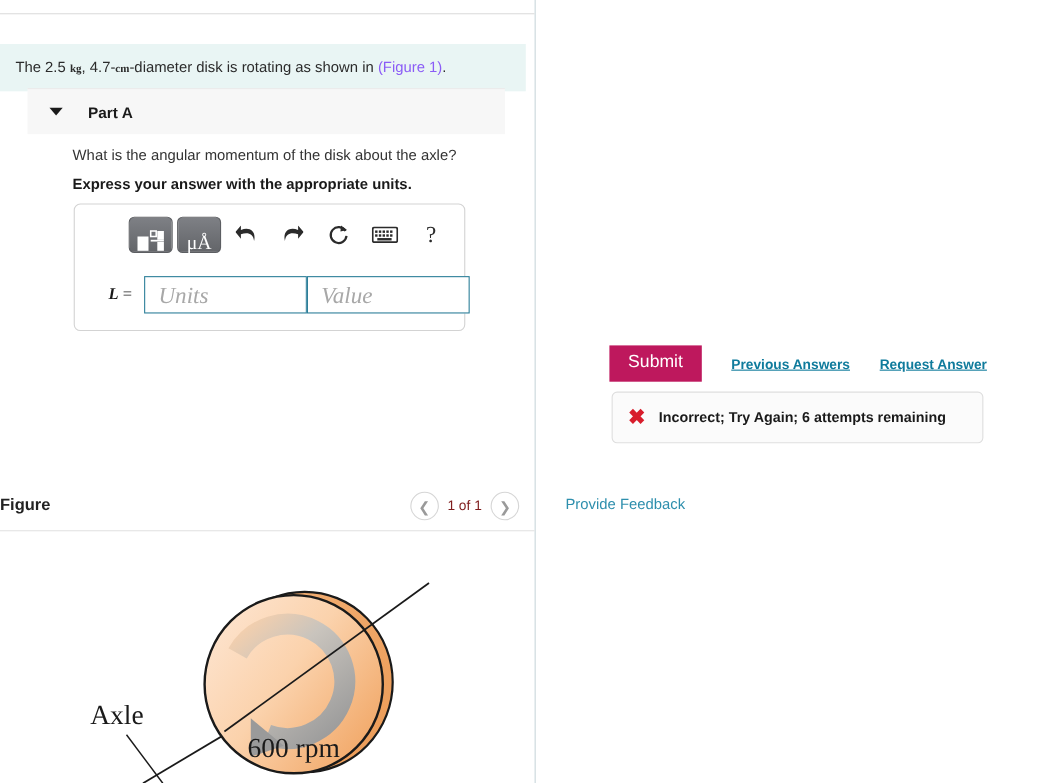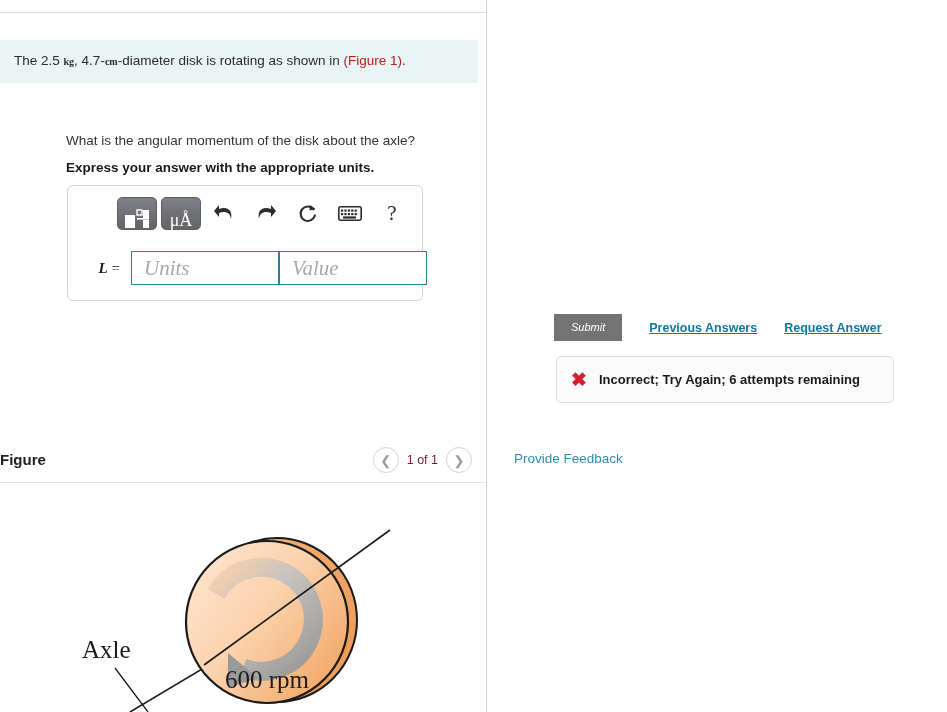--- a/index.html
+++ b/index.html
@@ -50,21 +50,21 @@
     font-size: 13.5px;
     line-height: 1.5;
     color: #2b2b2b;
   }
   .statement-box .serif-unit {
     font-family: "Liberation Serif", serif;
     font-weight: bold;
     font-size: 10px;
   }
   .fig-link {
-    color: #b91c1c;
+    color: #8b5cf6;
     text-decoration: none;
     cursor: pointer;
   }
 
   .figure-header {
     position: absolute;
     left: 0;
     top: 444px;
     width: 486px;
     height: 38px;
@@ -263,28 +263,27 @@
   }
 
   .submit-row {
     position: absolute;
     left: 554px;
     top: 314px;
     display: flex;
     align-items: center;
   }
   .submit-btn {
-    background: #737373;
+    background: #be185d;
     color: #ffffff;
-    font-size: 11px;
+    font-size: 16px;
     padding: 7px 17px 8px 17px;
     border: none;
     cursor: pointer;
     font-family: "Liberation Sans", sans-serif;
-    font-style: italic;
   }
   .link-action {
     margin-left: 27px;
     color: #0f7b9c;
     font-size: 12.5px;
     font-weight: bold;
     text-decoration: underline;
     cursor: pointer;
   }
   .link-action.second { }
@@ -388,20 +387,24 @@
         <text x="267" y="198" text-anchor="middle" font-family="Liberation Serif, serif" font-size="25" fill="#1a1a1a">600 rpm</text>
 
         <text x="82" y="168" font-family="Liberation Serif, serif" font-size="25" fill="#1a1a1a">Axle</text>
         <line x1="115" y1="178" x2="148" y2="222" stroke="#1a1a1a" stroke-width="1.3"></line>
       </svg>
     </div>
   </div>
 
   <div class="right-panel"></div>
 
+  <div class="part-header">
+    <div class="caret"></div>
+    <div class="part-title">Part A</div>
+  </div>
 
   <div class="question-text">What is the angular momentum of the disk about the axle?</div>
   <div class="instruction-text">Express your answer with the appropriate units.</div>
 
   <div class="answer-box">
 
     <div class="toolbar">
 
       <div class="tb-btn">
         <svg width="26" height="20" viewBox="0 0 26 20">

